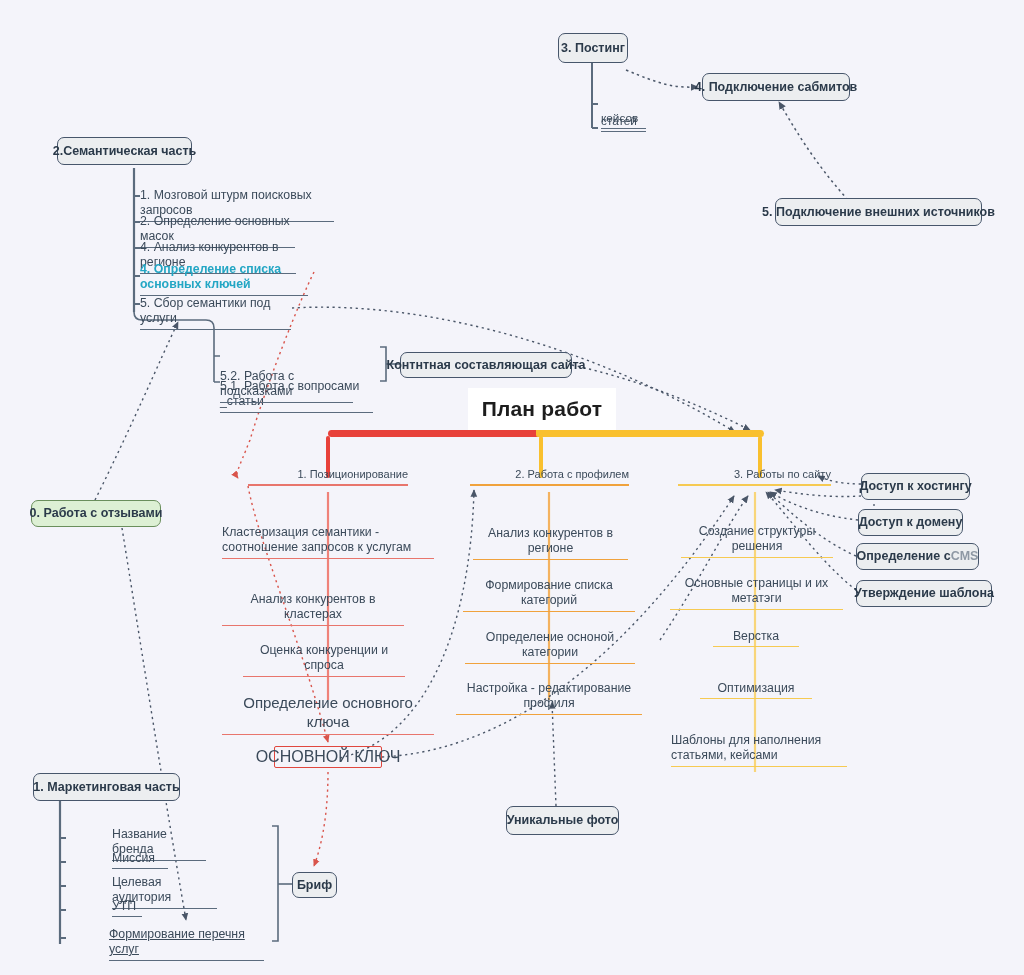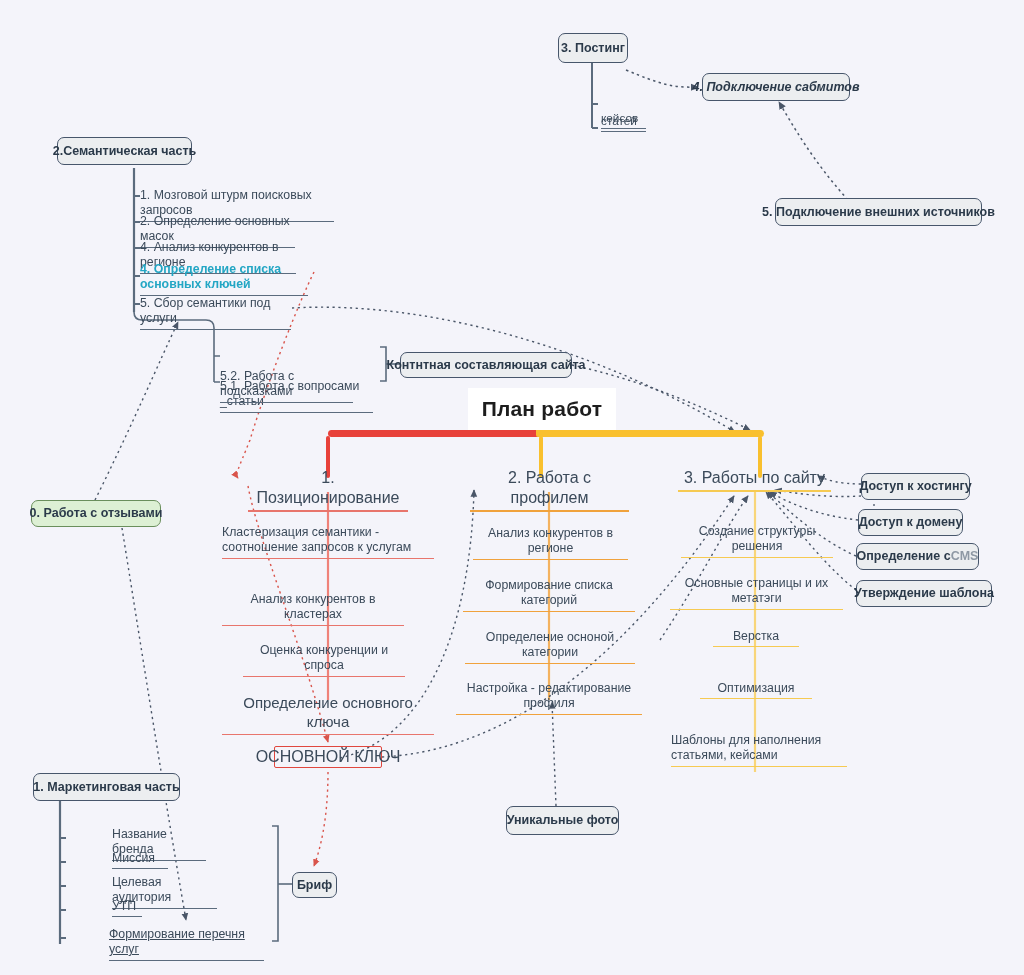--- a/index.html
+++ b/index.html
@@ -47,21 +47,21 @@
     white-space:normal;
     border-bottom:1.5px solid #5b6b7d;
   }
   .leaf.small{font-size:11.8px;}
   .leaf.center{text-align:center;}
   .leaf.highlight{color:#23a6c4;font-weight:bold;}
   .leaf.red{border-bottom-color:#e8756c;}
   .leaf.orange{border-bottom-color:#f0a23c;}
   .leaf.yellow{border-bottom-color:#f6ca52;}
   .leaf.big{font-size:15px;}
-  .leaf.mid{font-size:16px;}
+  .leaf.mid{font-size:11px;text-align:right;}
 
   
   #title{
     position:absolute;
     background:#ffffff;
     color:#1d1d1d;
     font-size:21px;
     font-weight:bold;
     display:flex;align-items:center;justify-content:center;
     letter-spacing:.2px;
@@ -147,21 +147,21 @@
   <div class="rail" style="left:328px;top:430px;width:214px;height:7px;background:#e8413a;border-radius:4px 0 0 4px;"></div>
   <div class="rail" style="left:538px;top:430px;width:226px;height:7px;background:#f9c02e;border-radius:0 4px 4px 0;"></div>
   <div class="rail" style="left:536px;top:426px;width:11px;height:11px;background:#f9c02e;border-radius:2px;"></div>
 
   <div id="title" style="left:468px;top:388px;width:148px;height:42px;">План работ</div>
 
   <div class="box" style="left:558px;top:33px;width:70px;height:30px;">3. Постинг</div>
   <div class="leaf small" style="left:601px;top:90px;width:45px;margin-top:21px;">кейсов</div>
   <div class="leaf small" style="left:601px;top:114px;width:45px;">статей</div>
 
-  <div class="box" style="left:702px;top:73px;width:148px;height:28px;font-style:italic;">4. Подключение сабмитов</div>
+  <div class="box" style="left:702px;top:73px;width:148px;height:28px;">4. Подключение сабмитов</div>
   <div class="box" style="left:775px;top:198px;width:207px;height:28px;">5. Подключение внешних источников</div>
 
   <div class="box" style="left:57px;top:137px;width:135px;height:28px;text-align:center;">2.Семантическая часть</div>
 
   <div class="leaf" style="left:140px;top:188px;width:194px;">1. Мозговой штурм поисковых запросов</div>
   <div class="leaf" style="left:140px;top:214px;width:155px;">2. Определение основных масок</div>
   <div class="leaf" style="left:140px;top:240px;width:156px;">4. Анализ конкурентов в регионе</div>
   <div class="leaf highlight" style="left:140px;top:262px;width:168px;">4. Определение списка основных ключей</div>
   <div class="leaf" style="left:140px;top:296px;width:151px;">5. Сбор семантики под услуги</div>
 

